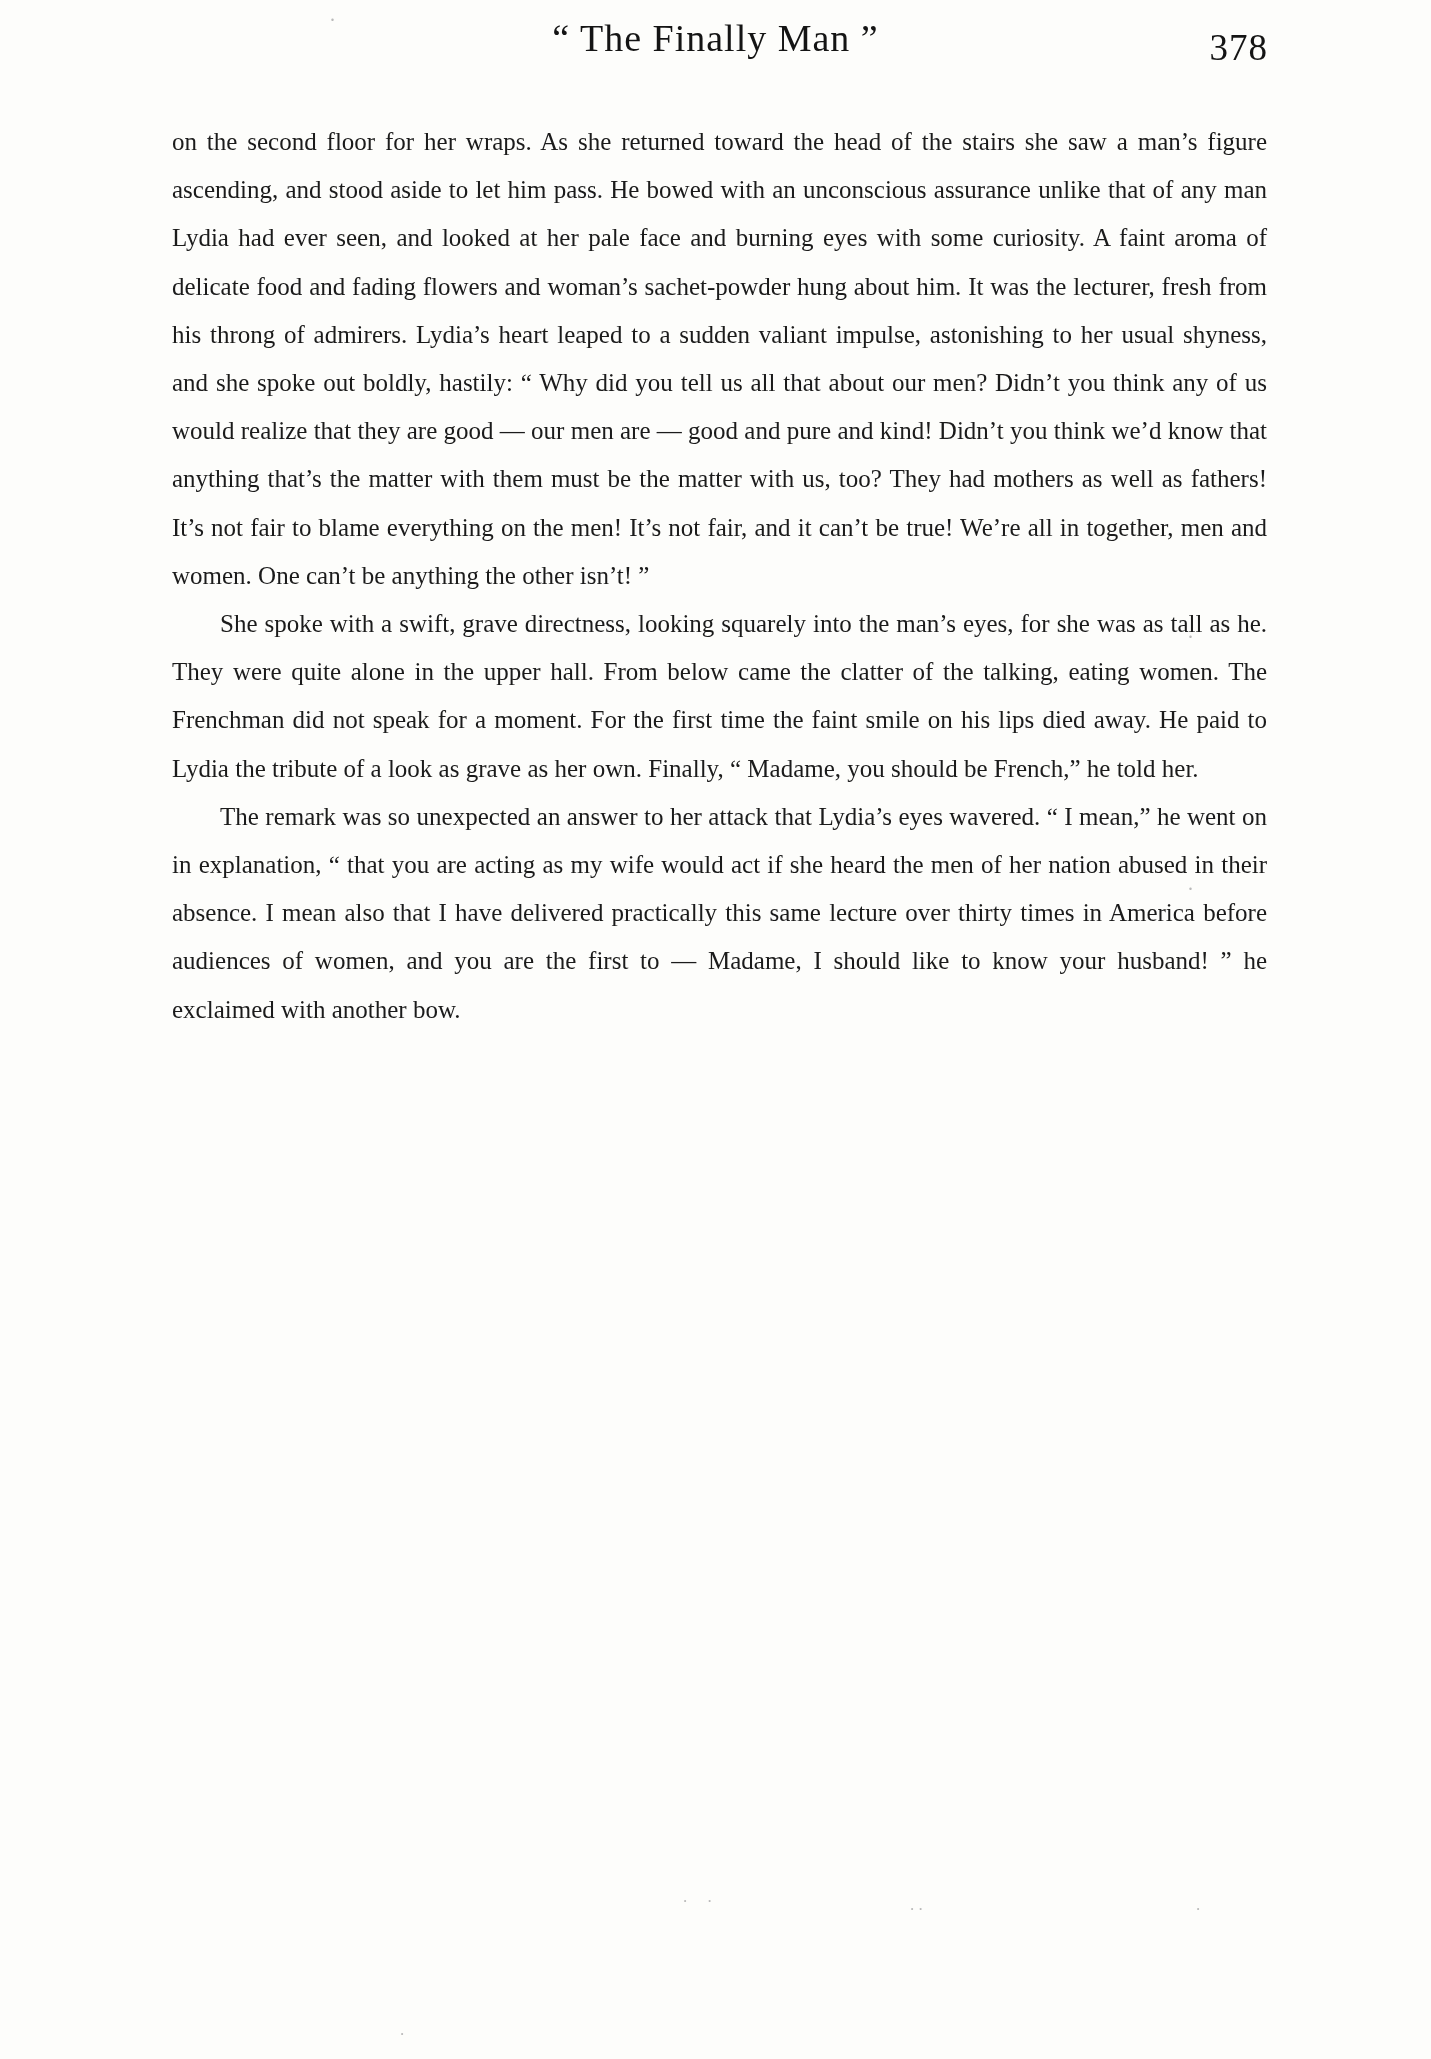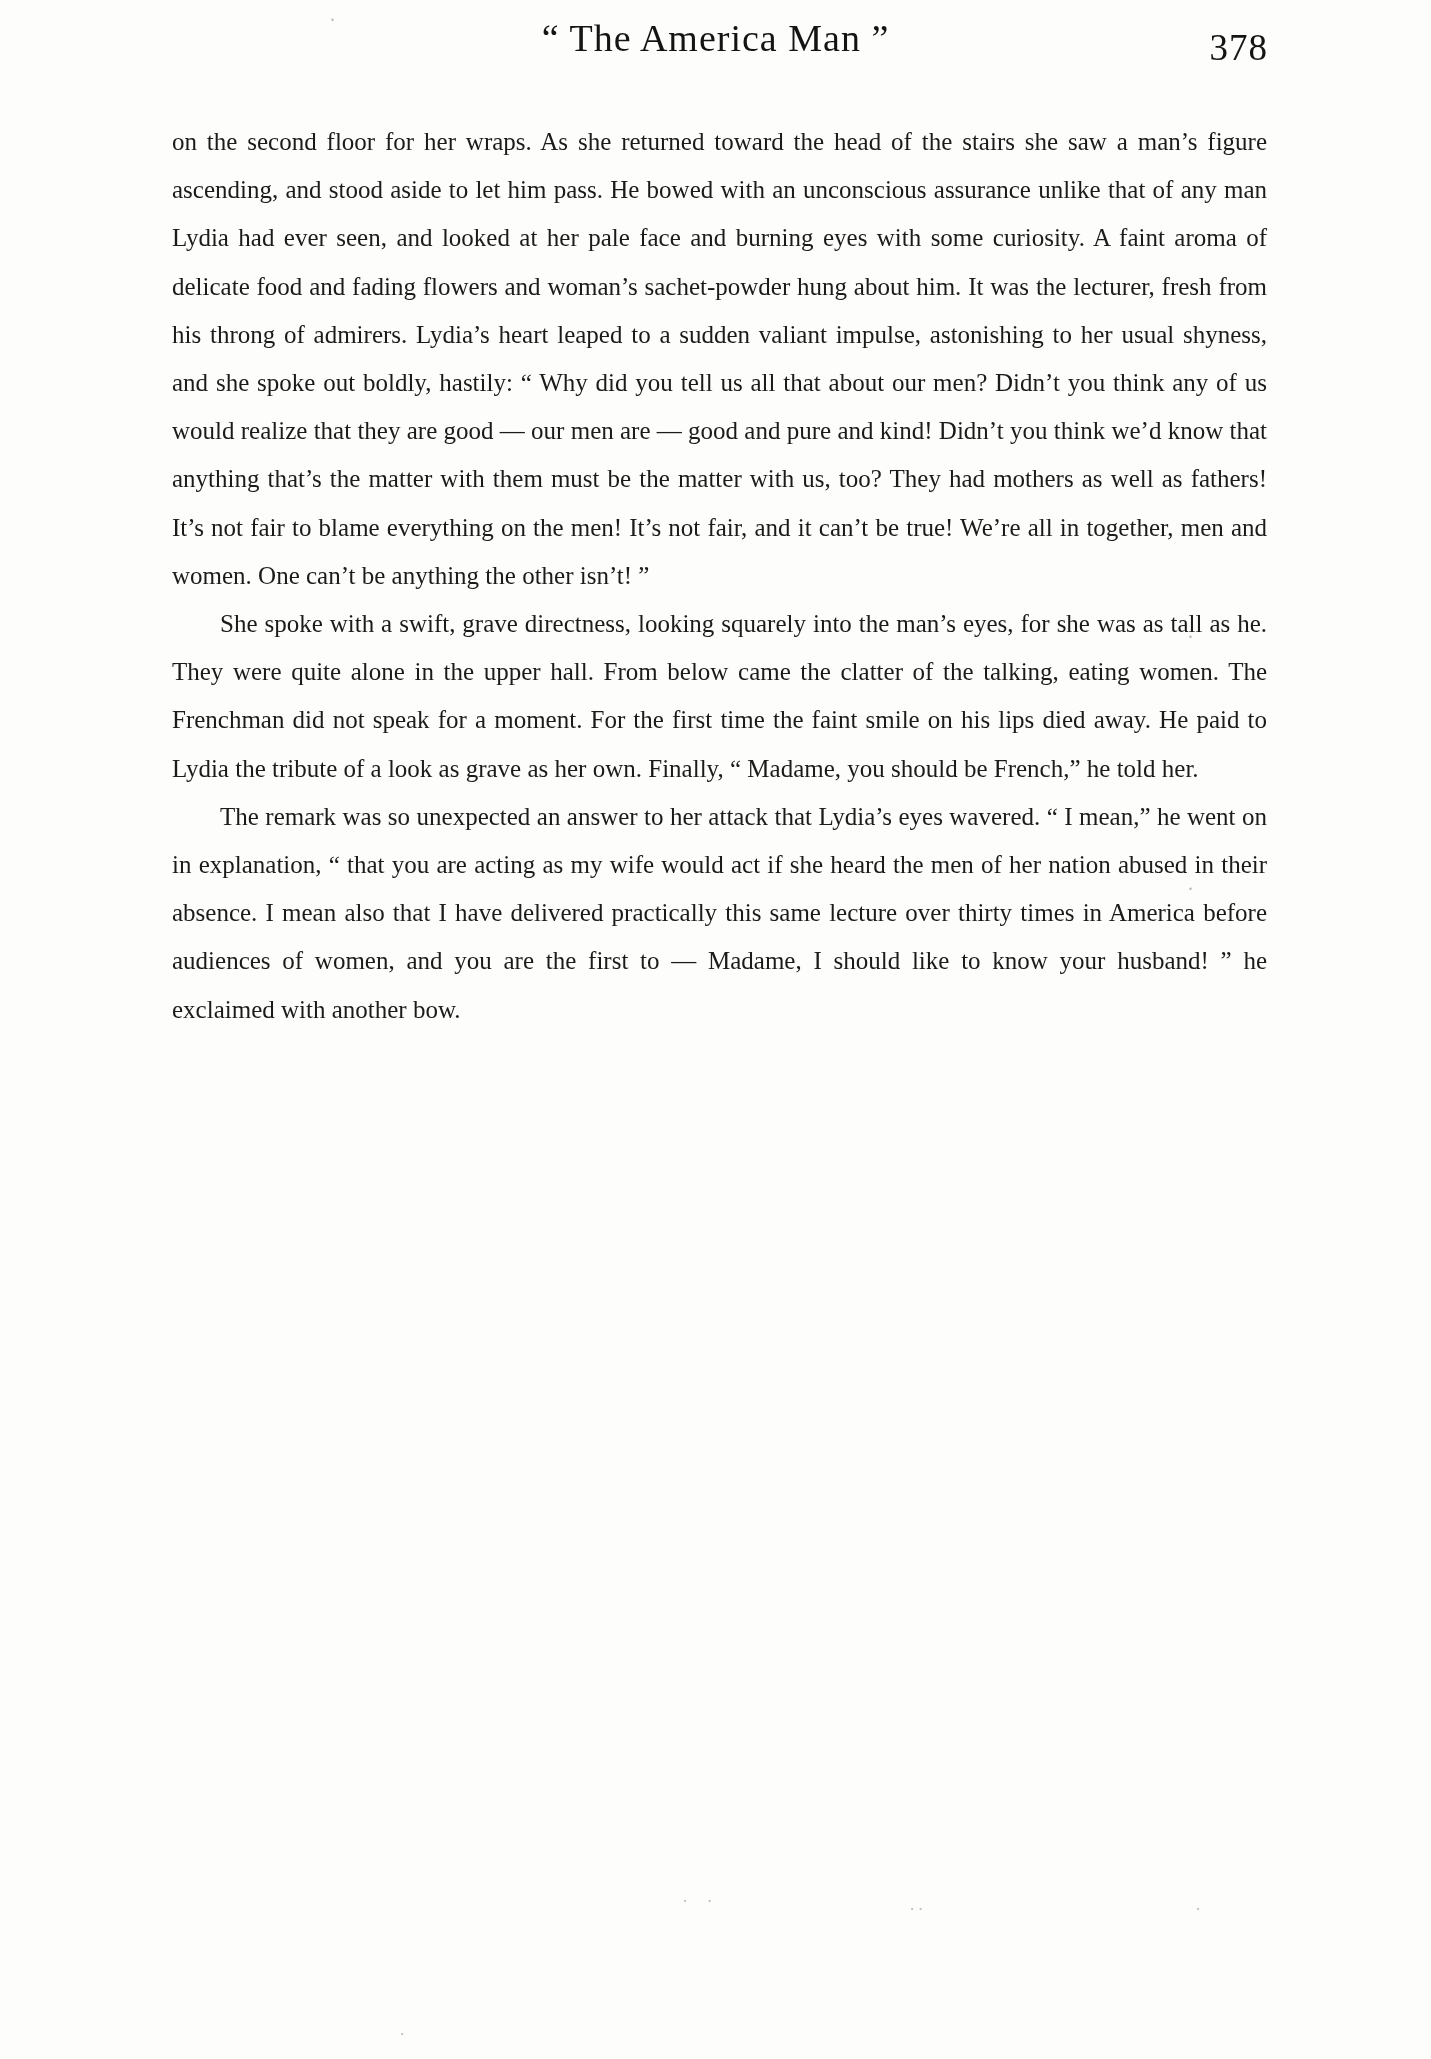--- a/index.html
+++ b/index.html
@@ -83,21 +83,21 @@
   .s5 { left: 910px; top: 1895px; font-size: 17px;}
   .s6 { left: 1196px; top: 1895px; font-size: 17px;}
   .s7 { left: 400px; top: 2020px; font-size: 17px;}
 </style>
 </head>
 <body>
 
 <div class="page">
 
   <div class="header">
-    <div class="running-title">“ The America Man ”</div>
+    <div class="running-title">“ The Finally Man ”</div>
     <div class="page-number">378</div>
   </div>
 
   <div class="body-text">
     <p class="para first">on the second floor for her wraps. As she returned toward the head of the stairs she saw a man’s figure ascending, and stood aside to let him pass. He bowed with an unconscious assurance unlike that of any man Lydia had ever seen, and looked at her pale face and burning eyes with some curiosity. A faint aroma of delicate food and fading flowers and woman’s sachet-powder hung about him. It was the lecturer, fresh from his throng of admirers. Lydia’s heart leaped to a sudden valiant impulse, astonishing to her usual shyness, and she spoke out boldly, hastily: “ Why did you tell us all that about our men? Didn’t you think any of us would realize that they are good — our men are — good and pure and kind! Didn’t you think we’d know that anything that’s the matter with them must be the matter with us, too? They had mothers as well as fathers! It’s not fair to blame everything on the men! It’s not fair, and it can’t be true! We’re all in together, men and women. One can’t be anything the other isn’t! ”</p>
     <p class="para">She spoke with a swift, grave directness, looking squarely into the man’s eyes, for she was as tall as he. They were quite alone in the upper hall. From below came the clatter of the talking, eating women. The Frenchman did not speak for a moment. For the first time the faint smile on his lips died away. He paid to Lydia the tribute of a look as grave as her own. Finally, “ Madame, you should be French,” he told her.</p>
     <p class="para">The remark was so unexpected an answer to her attack that Lydia’s eyes wavered. “ I mean,” he went on in explanation, “ that you are acting as my wife would act if she heard the men of her nation abused in their absence. I mean also that I have delivered practically this same lecture over thirty times in America before audiences of women, and you are the first to — Madame, I should like to know your husband! ” he exclaimed with another bow.</p>
   </div>
 
   <span class="smudge s1">.</span>

